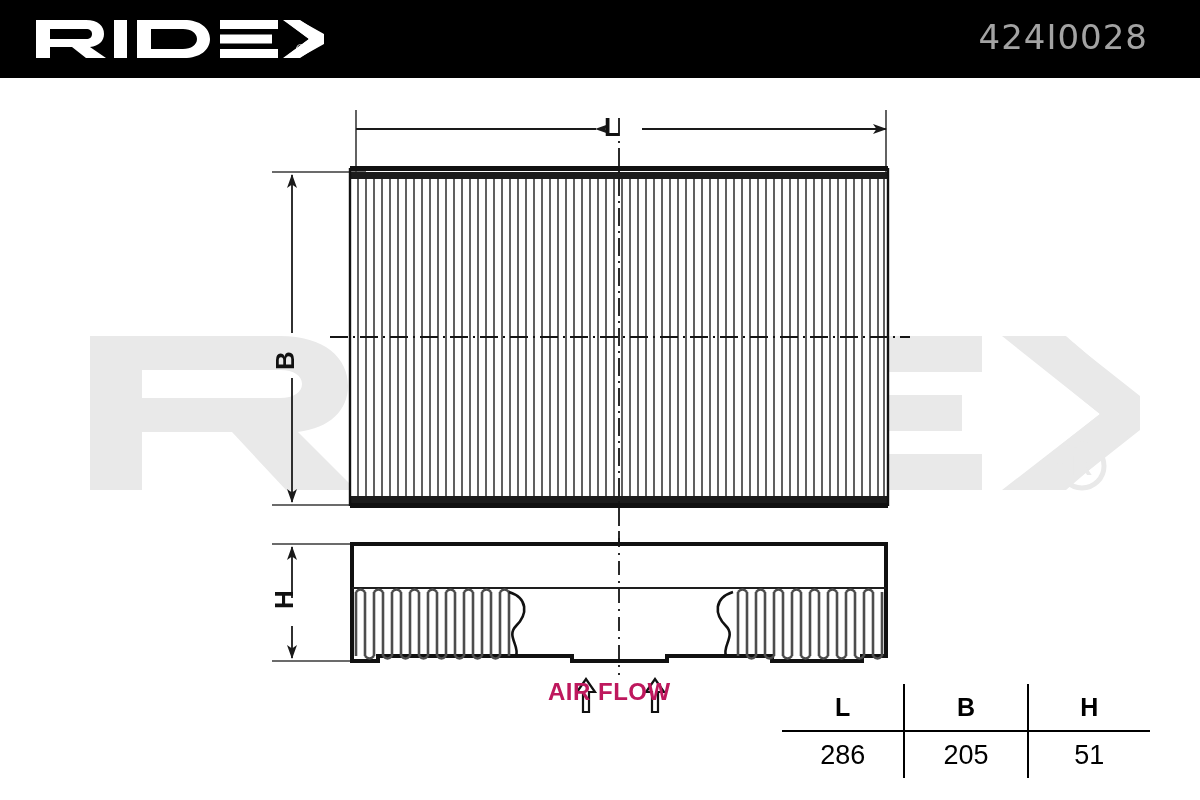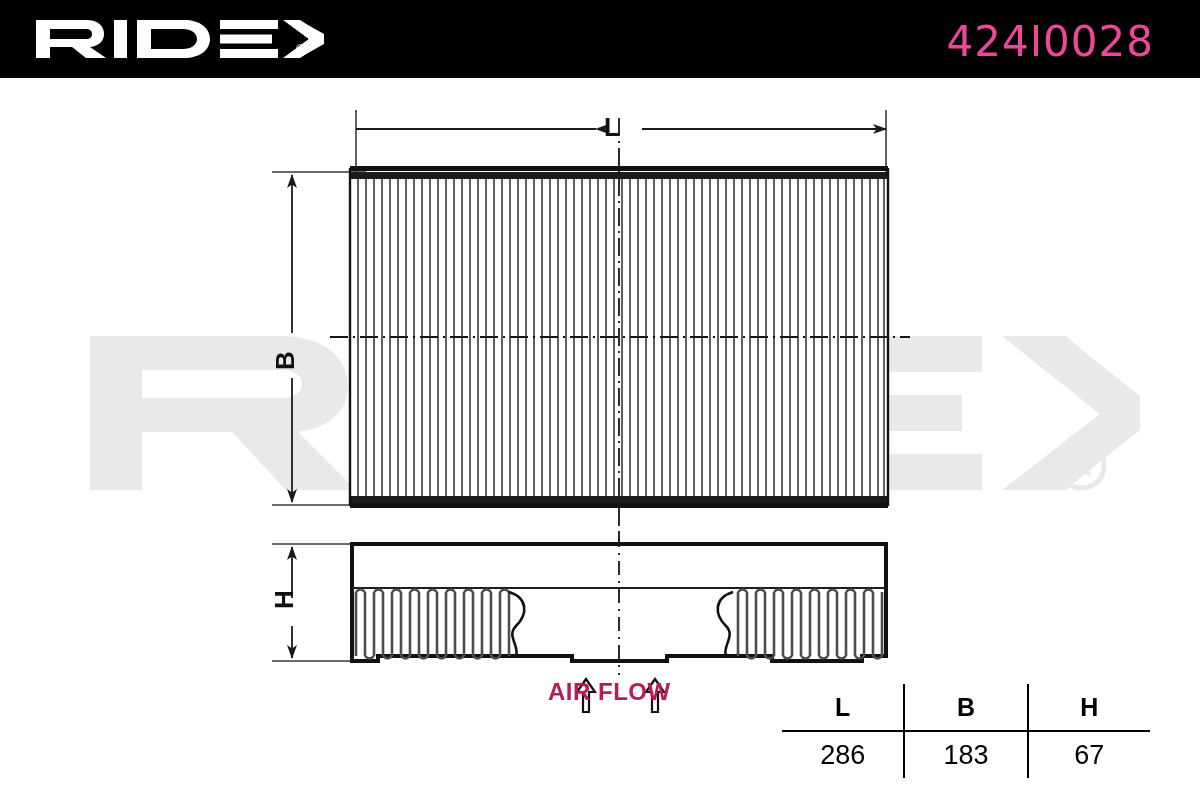--- a/index.html
+++ b/index.html
@@ -37,24 +37,24 @@
   #brand-reg {
     position: absolute;
     left: 296px;
     top: 43px;
     font-size: 13px;
     color: #ffffff;
     line-height: 1;
   }
   #part-number {
     position: absolute;
-    right: 46px;
+    right: 52px;
     top: 17px;
-    color: #ec4899;
-    font-size: 42px;
+    color: #a3a3a3;
+    font-size: 34px;
     font-weight: 400;
     letter-spacing: 1px;
     font-family: "DejaVu Sans", sans-serif;
     white-space: nowrap;
   }
 
   
   #watermark {
     position: absolute;
     left: 80px;
@@ -387,19 +387,19 @@
 
   <table id="dim-table">
     <tbody>
         <tr>
       <td class="hdr">L</td>
       <td class="hdr">B</td>
       <td class="hdr">H</td>
     </tr>
     <tr>
       <td class="val">286</td>
-      <td class="val">183</td>
-      <td class="val">67</td>
+      <td class="val">205</td>
+      <td class="val">51</td>
     </tr>
   </tbody>
     </table>
 
 </div>
 
 </body></html>

